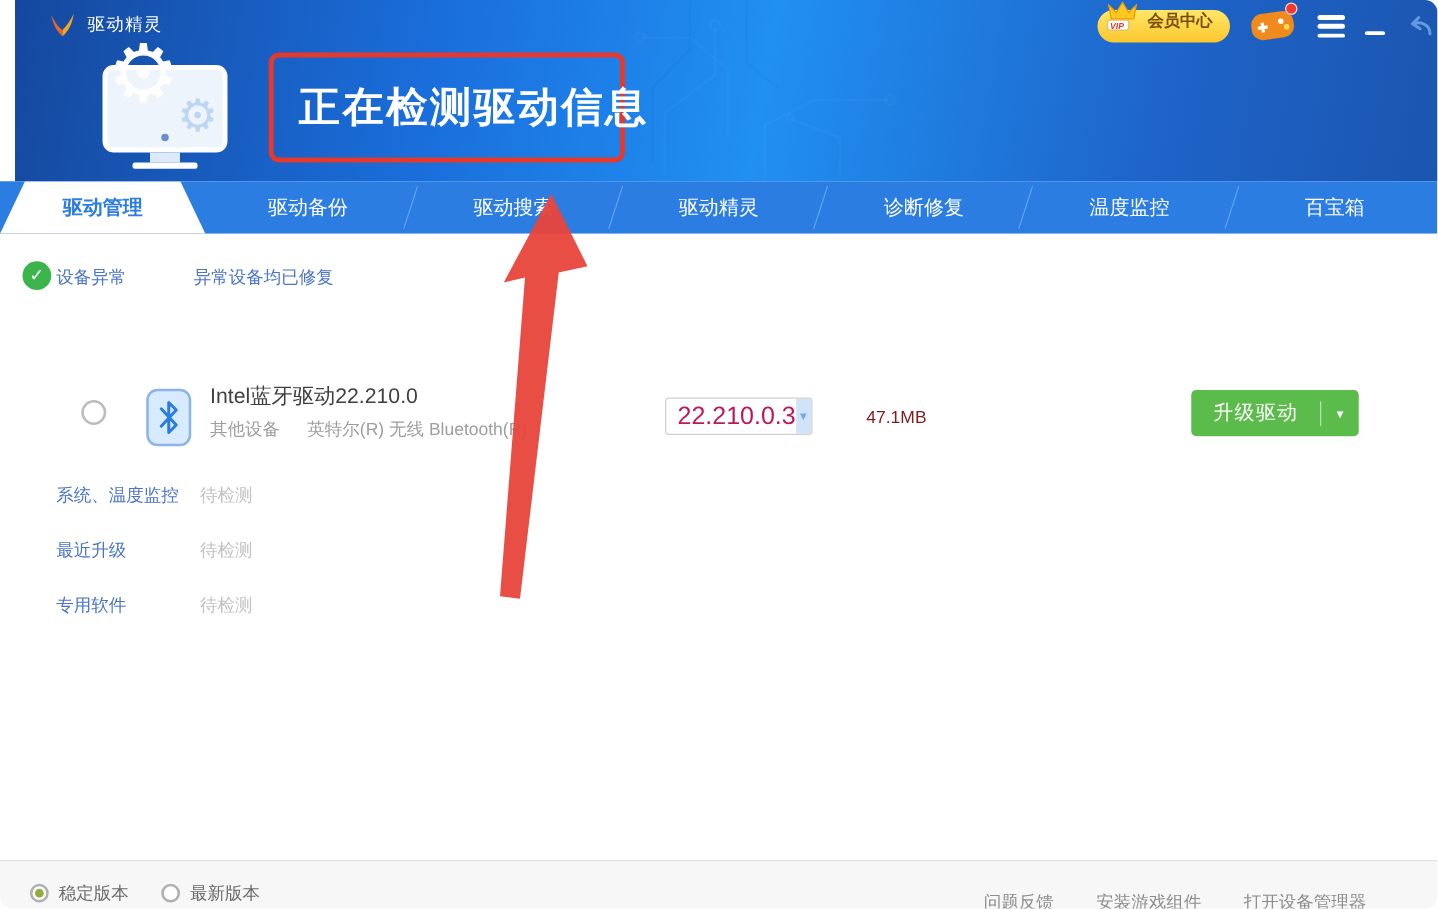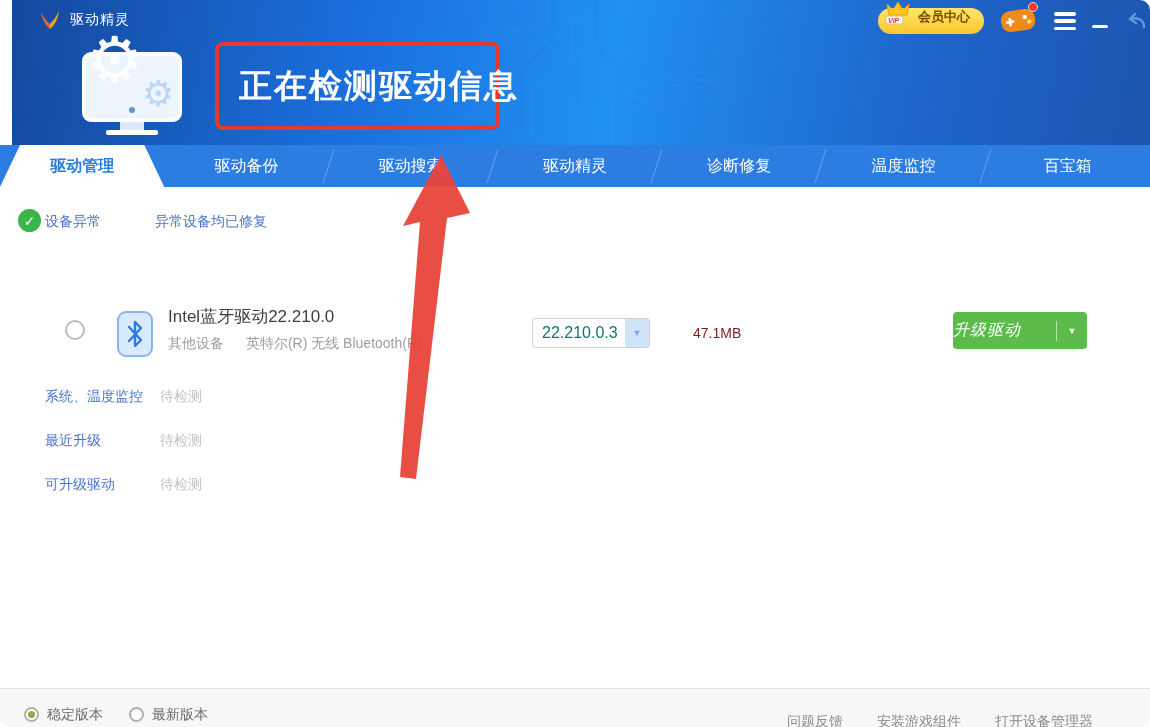--- a/index.html
+++ b/index.html
@@ -57,27 +57,27 @@
   .sr-detail { position:absolute; left:155px; }
 
   .radio-circle { position:absolute; border-radius:50%; border:2px solid #bcbcbc; background:#fff; }
   .bt-icon { position:absolute; left:117px; top:124px; width:36px; height:46px; border-radius:9px;
     background:#d8eafd; border:2px solid #8ab4ea; display:flex; align-items:center; justify-content:center; }
   .driver-name { position:absolute; left:168px; top:118px; color:#3f3f3f; font-size:17px; }
   .driver-sub { position:absolute; left:168px; top:148px; font-size:14px; color:#9e9e9e; }
   .driver-sub .cat { margin-right:18px; }
   .version-select { position:absolute; left:532px; top:131px; width:118px; height:30px; background:#fff;
     border:1px solid #d0d0d0; border-radius:3px; display:flex; align-items:center; cursor:pointer; }
-  .version-select .val { flex:1; padding-left:9px; font-size:16px; color:#0f766e; }
+  .version-select .val { flex:1; padding-left:9px; font-size:20px; color:#be185d; }
   .version-select .dd { width:24px; height:100%; background:#cfe3f9; display:flex; align-items:center; justify-content:center;
     color:#7aa8e0; font-size:9px; }
   .driver-size { position:absolute; left:693px; top:138px; font-size:14px; color:#7f1d1d; }
   .upgrade-btn { position:absolute; left:953px; top:125px; width:134px; height:37px; background:#5bbc4b;
     border-radius:4px; display:flex; align-items:center; cursor:pointer; color:#fff; }
-  .upgrade-btn .lbl { flex:1; font-size:16px; letter-spacing:1px;font-style:italic; }
+  .upgrade-btn .lbl { flex:1; text-align:center; font-size:16px; letter-spacing:1px; }
   .upgrade-btn .sep { width:1px; height:20px; background:rgba(255,255,255,.55); }
   .upgrade-btn .caret { width:30px; text-align:center; font-size:9px; }
 
   .category-row { position:absolute; left:0; width:600px; height:20px; }
   .cr-label { position:absolute; left:45px; }
   .cr-status { position:absolute; left:160px; color:#c2c2c2; font-size:14px; }
 
   
   .footer { position:absolute; top:688px; left:0; width:1150px; height:52px; background:#f7f7f7;
     border-top:1px solid #e2e2e2; display:flex; align-items:center; }
@@ -227,21 +227,21 @@
 
     <div class="category-row" style="top:201px;">
       <span class="cr-label blue-label">系统、温度监控</span>
       <span class="cr-status">待检测</span>
     </div>
     <div class="category-row" style="top:245px;">
       <span class="cr-label blue-label">最近升级</span>
       <span class="cr-status">待检测</span>
     </div>
     <div class="category-row" style="top:289px;">
-      <span class="cr-label blue-label">可升级驱动</span>
+      <span class="cr-label blue-label">专用软件</span>
       <span class="cr-status">待检测</span>
     </div>
   </div>
 
   <div class="footer">
     <div class="f-left">
       <div class="f-opt">
         <span class="f-radio">
             <span class="dot"></span>
           </span>

